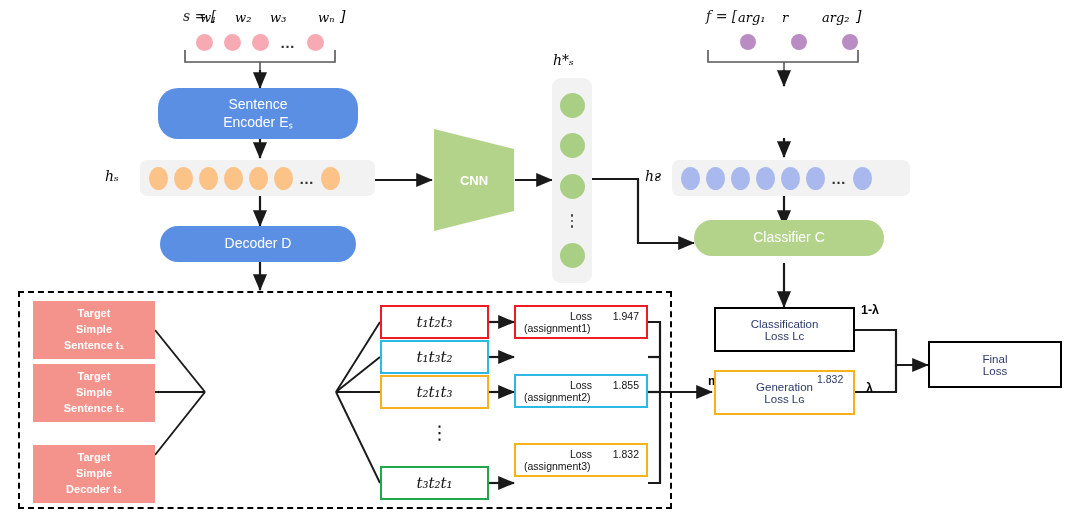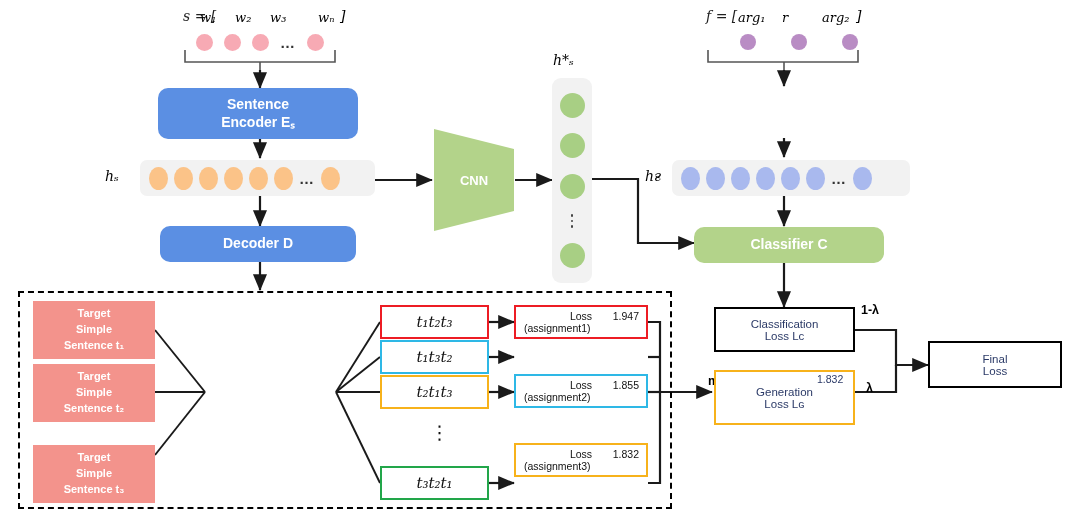--- a/index.html
+++ b/index.html
@@ -2,21 +2,21 @@
 <html><head>
 <meta charset="utf-8">
 <style>
   html,body{margin:0;padding:0;background:#fff;}
   body{width:1080px;height:526px;font-family:"Liberation Sans",sans-serif;overflow:hidden;}
   #stage{position:relative;width:1080px;height:526px;background:#ffffff;}
   .abs{position:absolute;box-sizing:border-box;}
   .ctr{display:flex;align-items:center;justify-content:center;text-align:center;}
 
   
-  .module{border-radius:10px;color:#fff;font-weight:bold;line-height:1.25;}
+  .module{border-radius:20px;color:#fff;font-weight:normal;line-height:1.25;}
   .mod-blue{background:#5b8fe3;}
   .mod-green{background:#b3d38a;}
 
   
   .strip{background:#f2f2f2;border-radius:7px;display:flex;align-items:center;gap:6px;padding:0 9px;}
   .dot{border-radius:50%;flex:0 0 auto;}
   .dot-orange{background:#fbc388;}
   .dot-blue{background:#a9b9ee;}
   .dot-green{background:#a8cf84;}
   .dot-pink{background:#f7aab4;}
@@ -199,38 +199,38 @@
   <span class="dot dot-blue" style="width:19px;height:23px;border-radius:50%;"></span>
   <span class="dot dot-blue" style="width:19px;height:23px;border-radius:50%;"></span>
   <span class="dot dot-blue" style="width:19px;height:23px;border-radius:50%;"></span>
   <span class="dot dot-blue" style="width:19px;height:23px;border-radius:50%;"></span>
   <span class="dot dot-blue" style="width:19px;height:23px;border-radius:50%;"></span>
   <span class="dot dot-blue" style="width:19px;height:23px;border-radius:50%;"></span>
   <span class="hdots" style="line-height:1;">…</span>
   <span class="dot dot-blue" style="width:19px;height:23px;border-radius:50%;"></span>
 </div>
 
-<div class="abs module mod-green ctr" style="left:694px;top:227px;width:190px;height:36px;font-size:14px;">Classifier C</div>
+<div class="abs module mod-green ctr" style="left:694px;top:220px;width:190px;height:36px;font-size:14px;">Classifier C</div>
 
 <div class="abs dashbox" style="left:18px;top:291px;width:654px;height:218px;"></div>
 
 <div class="abs pbox ctr" style="left:33px;top:301px;width:122px;height:58px;flex-direction:column;">
   <span>Target</span>
   <span>Simple</span>
   <span>Sentence t₁</span>
 </div>
 <div class="abs pbox ctr" style="left:33px;top:364px;width:122px;height:58px;flex-direction:column;">
   <span>Target</span>
   <span>Simple</span>
   <span>Sentence t₂</span>
 </div>
 <div class="abs pbox ctr" style="left:33px;top:445px;width:122px;height:58px;flex-direction:column;">
   <span>Target</span>
   <span>Simple</span>
-  <span>Sentence t₃</span>
+  <span>Decoder t₃</span>
 </div>
 
 
 <div class="abs perm ctr math" style="left:380px;top:305px;width:109px;height:34px;border-color:#ed1c24;">t₁t₂t₃</div>
 <div class="abs lossb" style="left:514px;top:305px;width:134px;height:34px;border-color:#ed1c24;">
   <span class="loss-word">Loss</span>
   <span class="loss-val">1.947</span>
   <span class="loss-label">(assignment1)</span>
 </div>
 
@@ -253,21 +253,21 @@
 <div class="abs perm ctr math" style="left:380px;top:466px;width:109px;height:34px;border-color:#22a64a;">t₃t₂t₁</div>
 
 <div class="txt minlbl" style="left:664px;top:374px;padding-left:44px;">min</div>
 
 <div class="abs box ctr" style="left:714px;top:307px;width:141px;height:45px;flex-direction:column;font-size:11.5px;">
   <span>Classification</span>
   <span>Loss Lᴄ</span>
 </div>
 <div class="txt lam" style="left:861px;top:303px;">1-λ</div>
 
-<div class="abs box ctr" style="left:714px;top:370px;width:141px;height:55px;flex-direction:column;font-size:11.5px;border-color:#f7b21b;position:absolute;">
+<div class="abs box ctr" style="left:714px;top:370px;width:141px;height:45px;flex-direction:column;font-size:11.5px;border-color:#f7b21b;position:absolute;">
   <span>Generation</span>
   <span>Loss Lɢ</span>
 </div>
 <div class="txt" style="left:817px;top:373px;font-size:10.5px;color:#2b3a67;">1.832</div>
 <div class="txt lam" style="left:866px;top:381px;">λ</div>
 
 <div class="abs box ctr" style="left:928px;top:341px;width:134px;height:47px;flex-direction:column;font-size:11.5px;">
   <span>Final</span>
   <span>Loss</span>
 </div>

